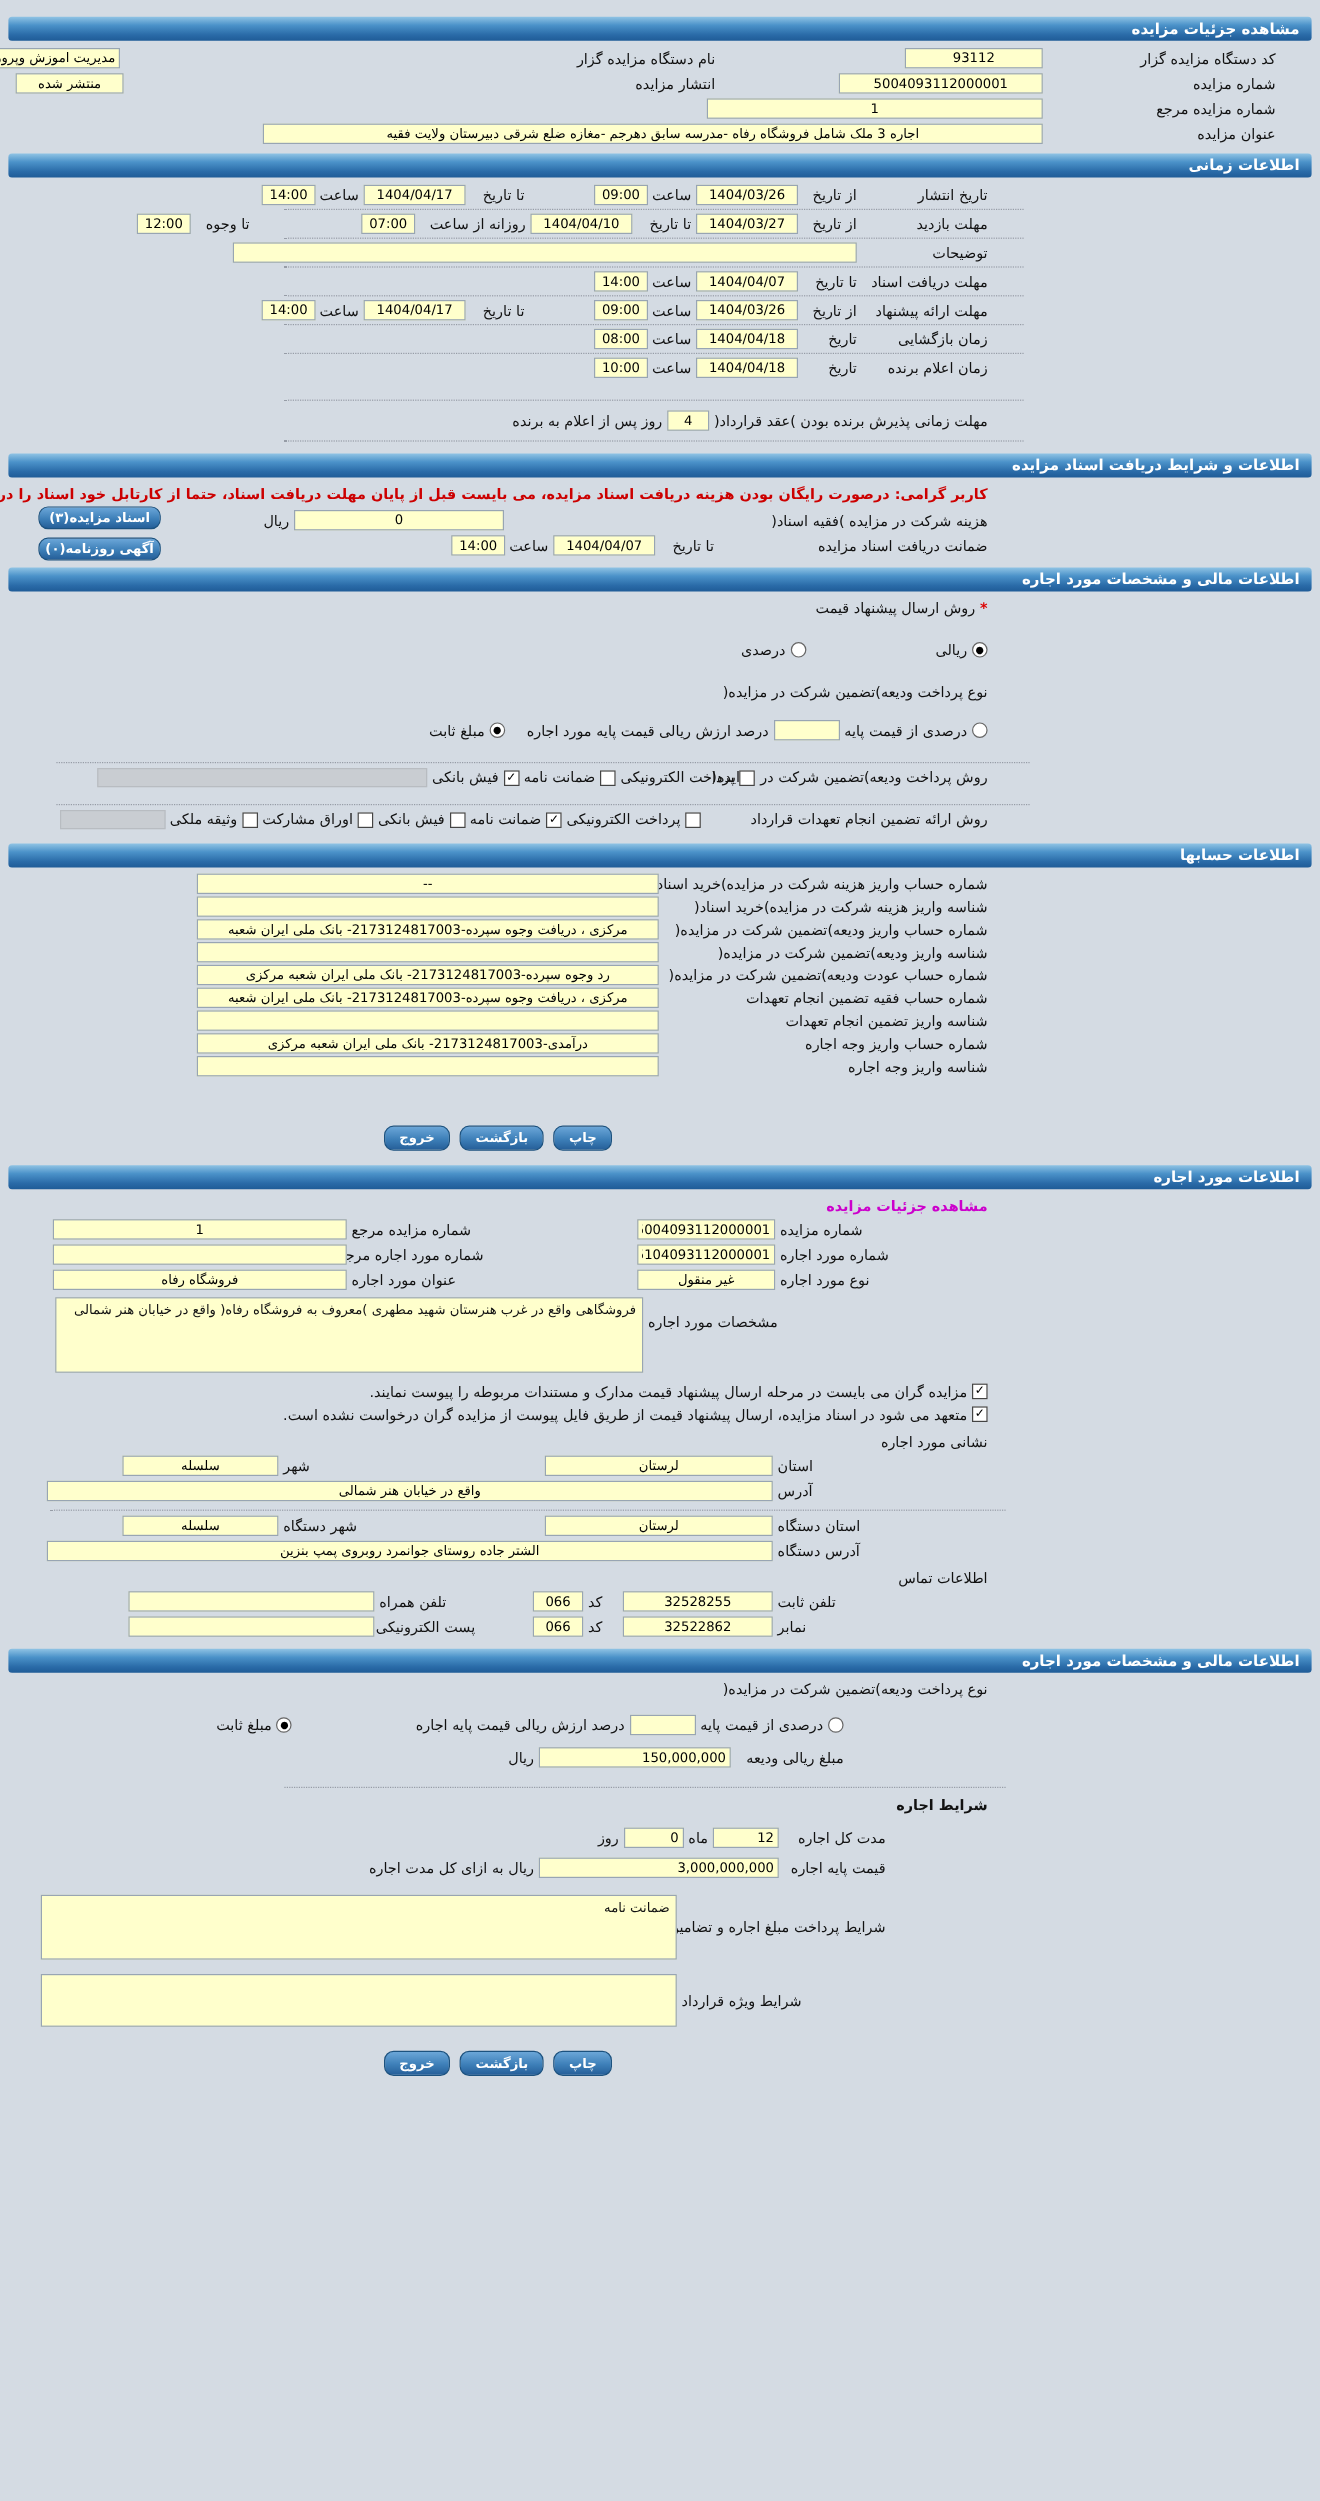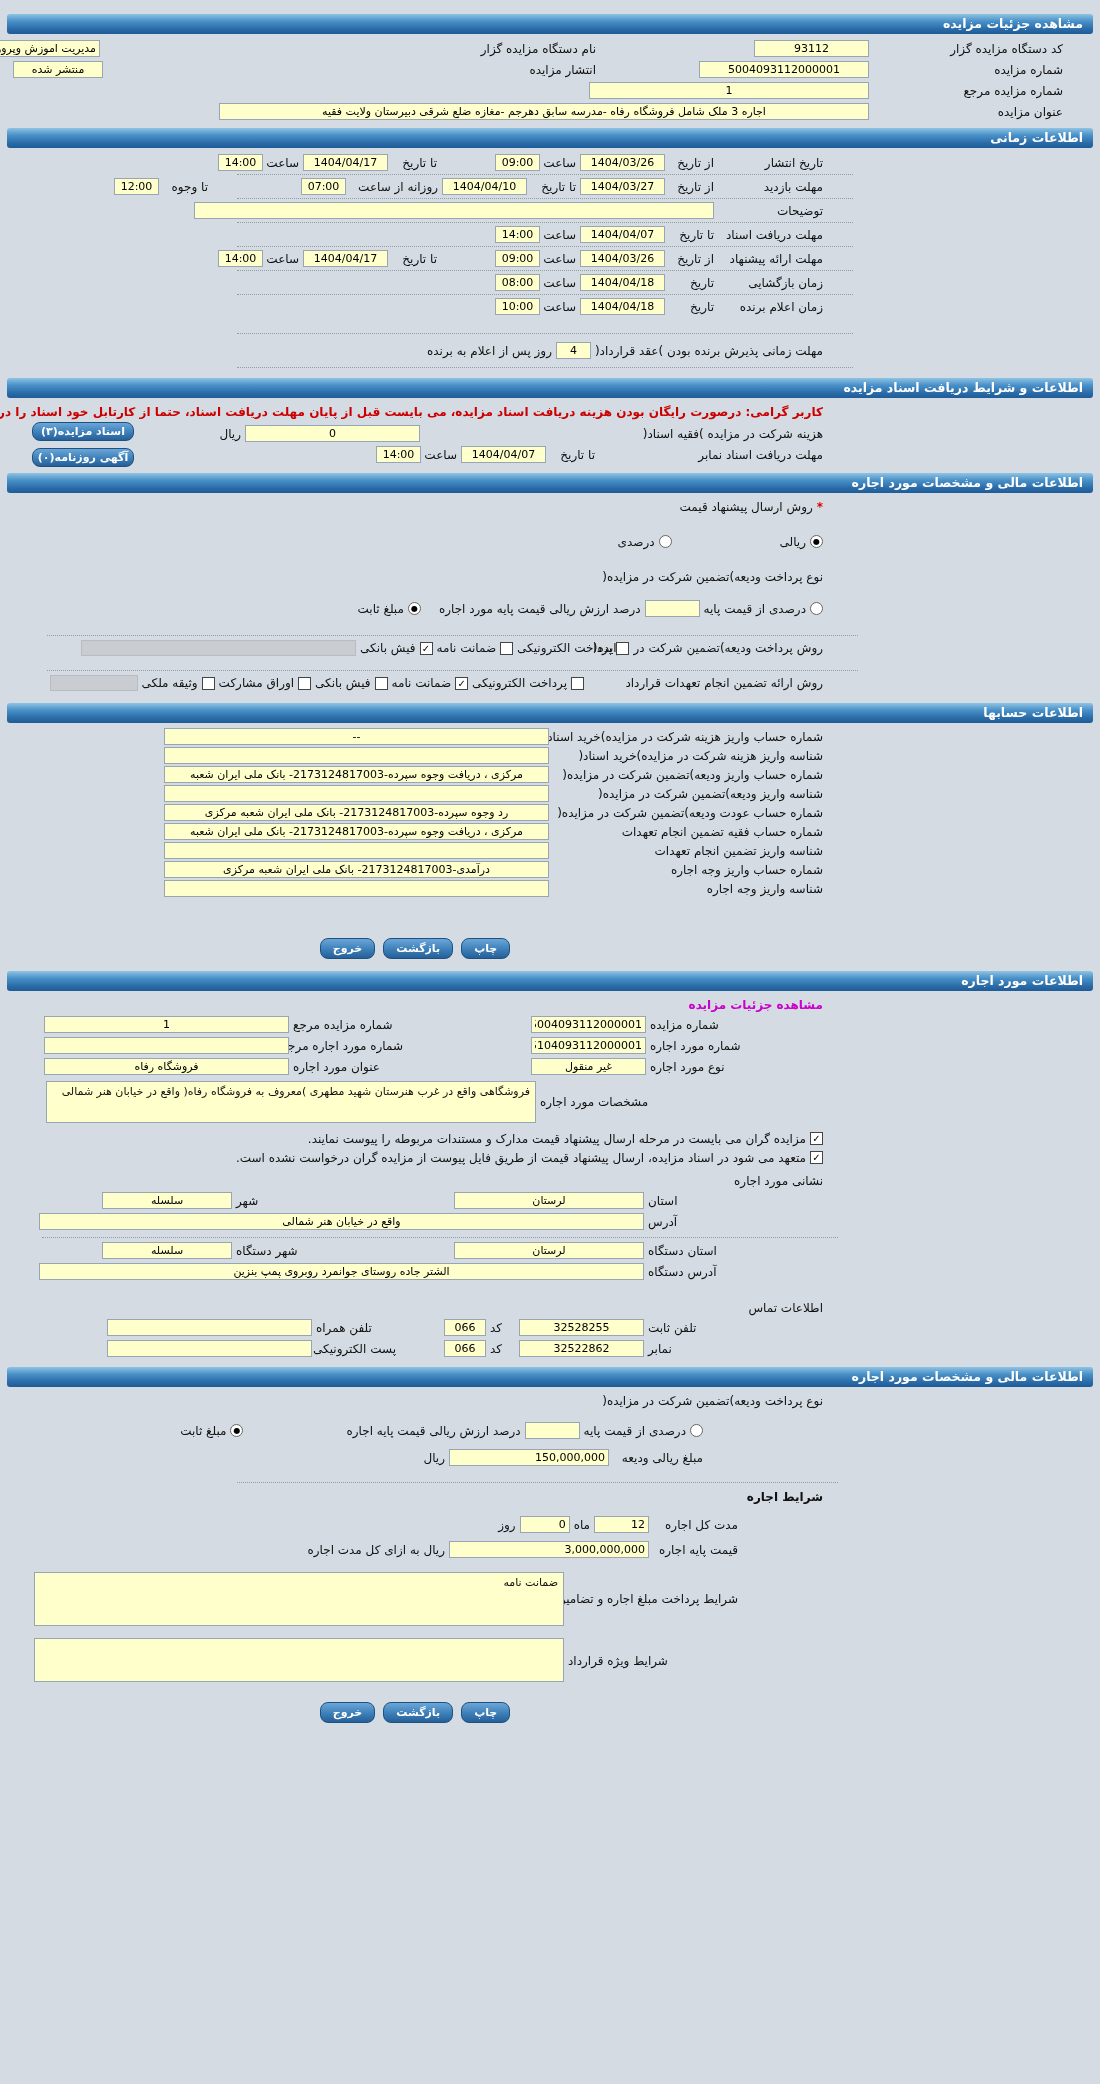--- a/index.html
+++ b/index.html
@@ -158,21 +158,21 @@
     <div class="r" style="padding-right:270px">
       <span class="warn">کاربر گرامی: درصورت رایگان بودن هزینه دریافت اسناد مزایده، می بایست قبل از پایان مهلت دریافت اسناد، حتما از کارتابل خود اسناد را دریافت نمایید.</span>
     </div>
     <div class="r" style="padding-right:270px;margin-top:2px">
       <span class="l" style="width:190px">هزینه شرکت در مزایده )فقیه اسناد(</span>
       <i class="sp" style="width:205px"></i>
       <input class="f c" style="width: 175px;" readonly="" value="0">
       <span class="l">ریال</span>
     </div>
     <div class="r" style="padding-right:270px">
-      <span class="l" style="width:175px">مهلت دریافت اسناد نمابر</span>
+      <span class="l" style="width:175px">ضمانت دریافت اسناد مزایده</span>
       <i class="sp" style="width:45px"></i>
       <span class="l" style="width:45px">تا تاریخ</span>
       <input class="f c" style="width: 85px;" readonly="" value="1404/04/07">
       <span class="l" style="width:32px">ساعت</span>
       <input class="f c" style="width: 45px;" readonly="" value="14:00">
     </div>
     <button class="btn" style="position:absolute;left:25px;top:20px;width:102px;padding:2px 4px">اسناد مزایده(۳)</button>
     <button class="btn" style="position:absolute;left:25px;top:46px;width:102px;padding:2px 4px">آگهی روزنامه(۰)</button>
   </div>
 
@@ -305,21 +305,21 @@
   <div class="r" style="padding-right:323px">
     <span class="l tal" style="width:120px">نوع مورد اجاره</span>
     <input class="f c" style="width: 115px;" readonly="" value="غیر منقول">
     <i class="sp" style="width:120px"></i>
     <span class="l tal" style="width:110px">عنوان مورد اجاره</span>
     <input class="f c" style="width: 245px;" readonly="" value="فروشگاه رفاه">
   </div>
 
   <div class="r rt" style="padding-right:323px;margin-top:2px">
     <span class="l tal" style="width:230px;margin-top:14px">مشخصات مورد اجاره</span>
-    <div class="ta" style="width:490px;height:42px">فروشگاهی واقع در غرب هنرستان شهید مطهری )معروف به فروشگاه رفاه( واقع در خیابان هنر شمالی</div>
+    <div class="ta" style="width:490px;height:63px">فروشگاهی واقع در غرب هنرستان شهید مطهری )معروف به فروشگاه رفاه( واقع در خیابان هنر شمالی</div>
   </div>
 
   <div class="r" style="padding-right:270px;margin-top:4px">
     <span class="cb">✓</span>
     <span class="l">مزایده گران می بایست در مرحله ارسال پیشنهاد قیمت مدارک و مستندات مربوطه را پیوست نمایند.</span>
   </div>
   <div class="r" style="padding-right:270px">
     <span class="cb">✓</span>
     <span class="l">متعهد می شود در اسناد مزایده، ارسال پیشنهاد قیمت از طریق فایل پیوست از مزایده گران درخواست نشده است.</span>
   </div>
@@ -346,21 +346,21 @@
     <input class="f c" style="width: 190px;" readonly="" value="لرستان">
     <i class="sp" style="width:140px"></i>
     <span class="l tal" style="width:70px">شهر دستگاه</span>
     <input class="f c" style="width: 130px;" readonly="" value="سلسله">
   </div>
   <div class="r" style="padding-right:270px">
     <span class="l tal" style="width:175px">آدرس دستگاه</span>
     <input class="f c" style="width: 605px;" readonly="" value="الشتر جاده روستای جوانمرد روبروی پمپ بنزین">
   </div>
 
-  <div class="r" style="padding-right:270px;margin-top:16px">
+  <div class="r" style="padding-right:270px;margin-top:2px">
     <span class="l">اطلاعات تماس</span>
   </div>
   <div class="r" style="padding-right:270px">
     <span class="l tal" style="width:175px">تلفن ثابت</span>
     <input class="f c" style="width: 125px;" readonly="" value="32528255">
     <span class="l tal" style="width:25px">کد</span>
     <input class="f c" style="width: 42px;" readonly="" value="066">
     <i class="sp" style="width:40px"></i>
     <span class="l tal" style="width:80px">تلفن همراه</span>
     <input class="f" style="width: 205px;" readonly="" value="">

